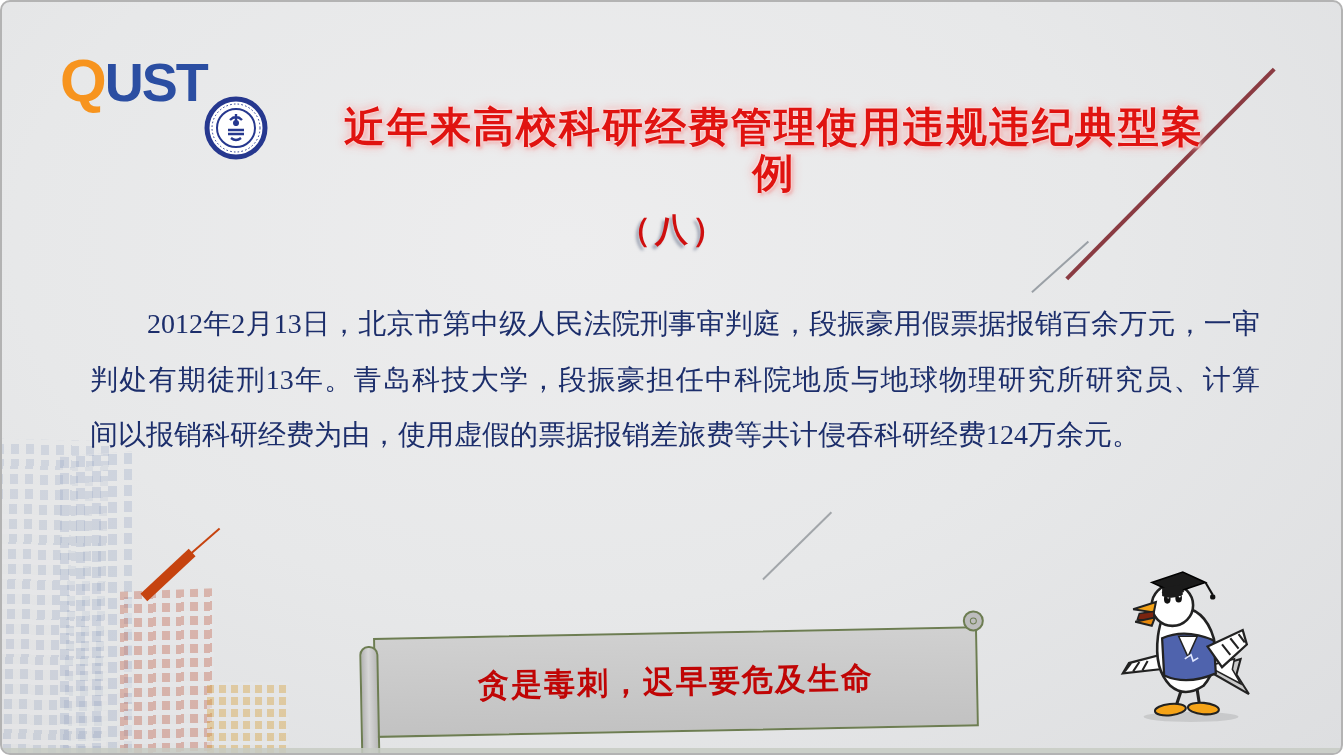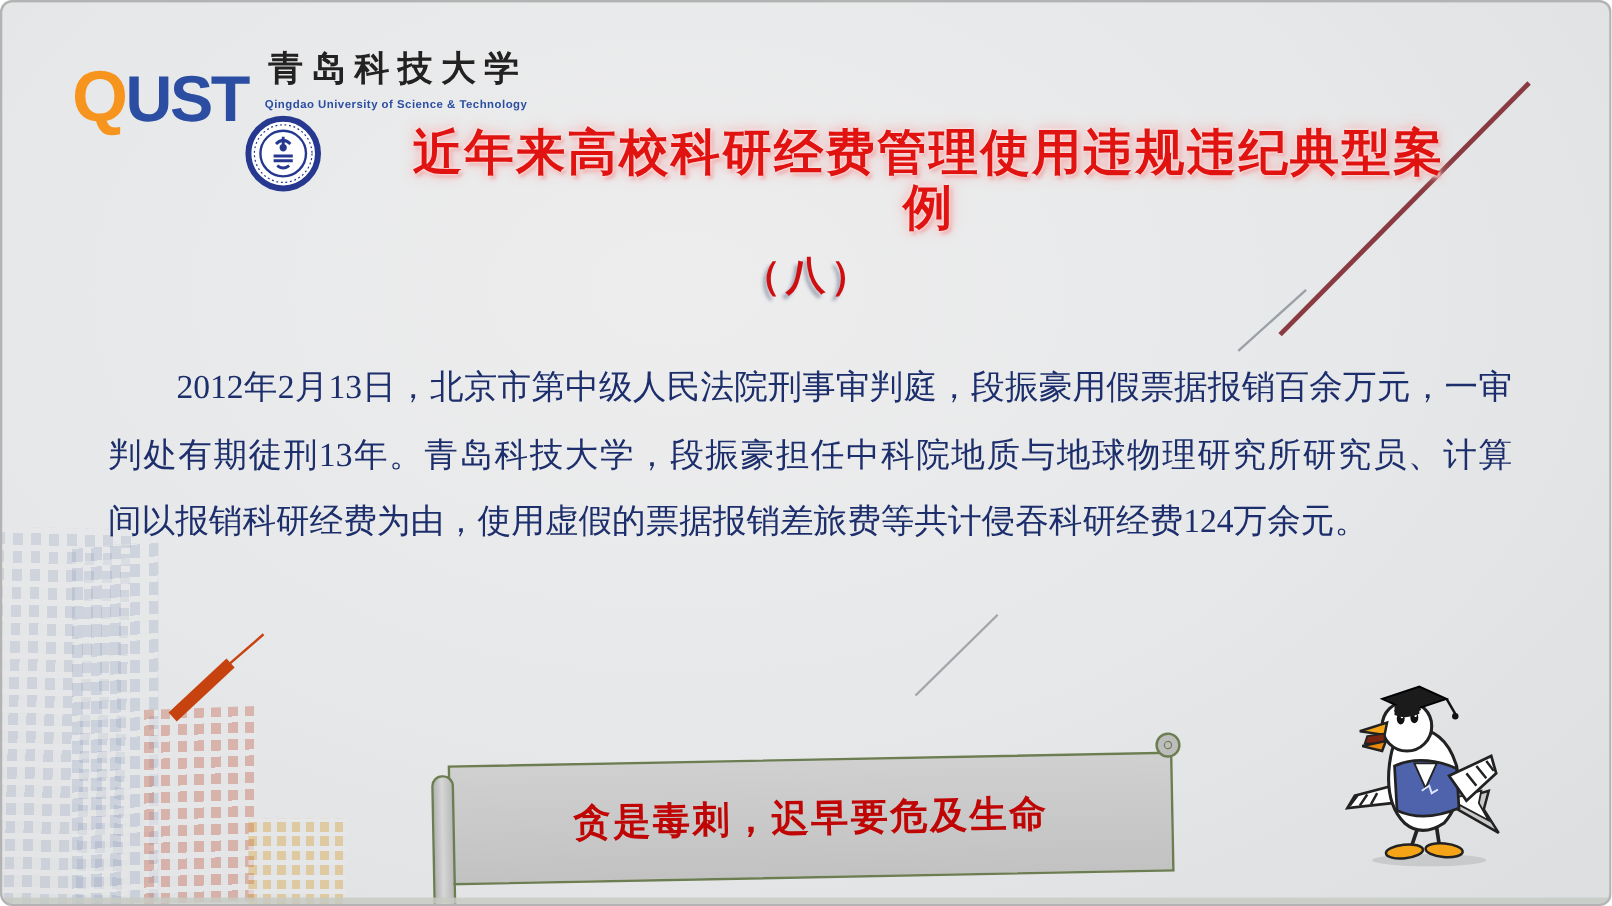--- a/index.html
+++ b/index.html
@@ -5,21 +5,21 @@
   html,body{margin:0;padding:0;background:#fff;}
   .slide{
     position:relative;width:1343px;height:755px;box-sizing:border-box;
     background:radial-gradient(ellipse at 42% 32%, #ededee 0%, #e7e8e9 50%, #dddee0 100%);
     border:2px solid #b3b3b3;border-radius:10px;overflow:hidden;
     font-family:"Liberation Sans",sans-serif;
   }
   .bottom-strip{position:absolute;left:0;bottom:0;width:100%;height:5px;background:#c7cbc3;opacity:.85;}
 
   
-  .logo{position:absolute;left:58px;top:36px;display:flex;align-items:flex-start;text-align:right;}
+  .logo{position:absolute;left:58px;top:36px;display:flex;align-items:flex-start;}
   .qust-text{font-size:54px;font-weight:bold;color:#2b4ea2;line-height:58px;letter-spacing:-2px;
     font-family:"Liberation Sans",sans-serif;transform:translateY(14px);}
   .qust-text::first-letter{color:#f7941e;font-size:60px;}
   .logo-names{margin-left:14px;}
   .uni-cn{font-size:29px;color:#222;font-weight:bold;letter-spacing:7px;font-family:"Liberation Serif",serif;}
   .uni-en{font-size:9.5px;color:#2b4ea2;font-weight:bold;margin-top:4px;letter-spacing:.4px;}
 
   
   .title-row{position:absolute;left:202px;top:86px;display:flex;align-items:flex-start;gap:40px;}
   .emblem{width:64px;height:64px;flex:0 0 auto;margin-top:8px;}
@@ -97,24 +97,20 @@
   <div class="bldg bldg-yellow"></div>
 
   <div class="deco maroon-line"></div>
   <div class="deco gray-line-1"></div>
   <div class="deco gray-line-2"></div>
   <div class="deco orange-stroke"></div>
   <div class="deco orange-stroke-thin"></div>
 
   <div class="logo">
     <div class="qust-text">QUST</div>
-    <div class="logo-names">
-      <div class="uni-cn">青岛科技大学</div>
-      <div class="uni-en">Qingdao University of Science &amp; Technology</div>
-    </div>
   </div>
 
   <div class="title-row">
     <svg class="emblem" viewBox="0 0 64 64">
       <circle cx="32" cy="32" r="29" fill="#ffffff" stroke="#26388f" stroke-width="5"></circle>
       <circle cx="32" cy="32" r="24" fill="none" stroke="#26388f" stroke-width="1" stroke-dasharray="1.6,2.2"></circle>
       <circle cx="32" cy="32" r="19" fill="#ffffff" stroke="#26388f" stroke-width="2"></circle>
       <path d="M32 18 L32 30 M26 24 Q32 18 38 24 M24 34 L40 34 M24 38 L40 38 M27 42 Q32 46 37 42" fill="none" stroke="#26388f" stroke-width="2.4"></path>
       <circle cx="32" cy="27" r="3" fill="#26388f"></circle>
     </svg>

